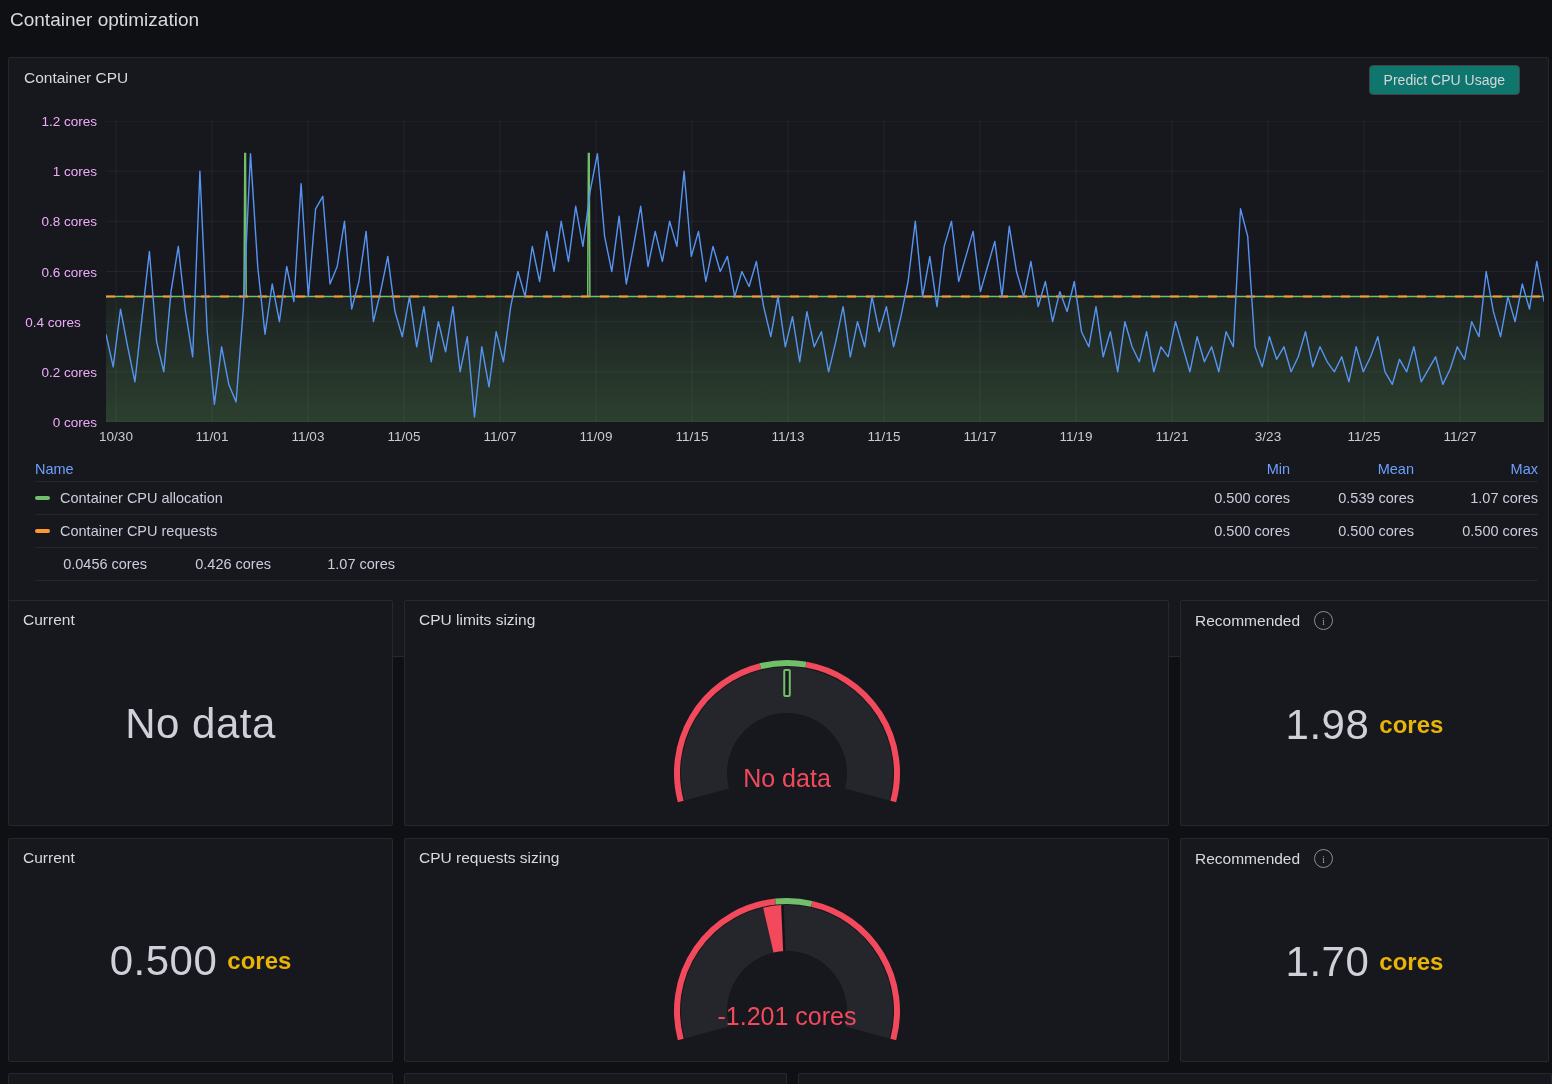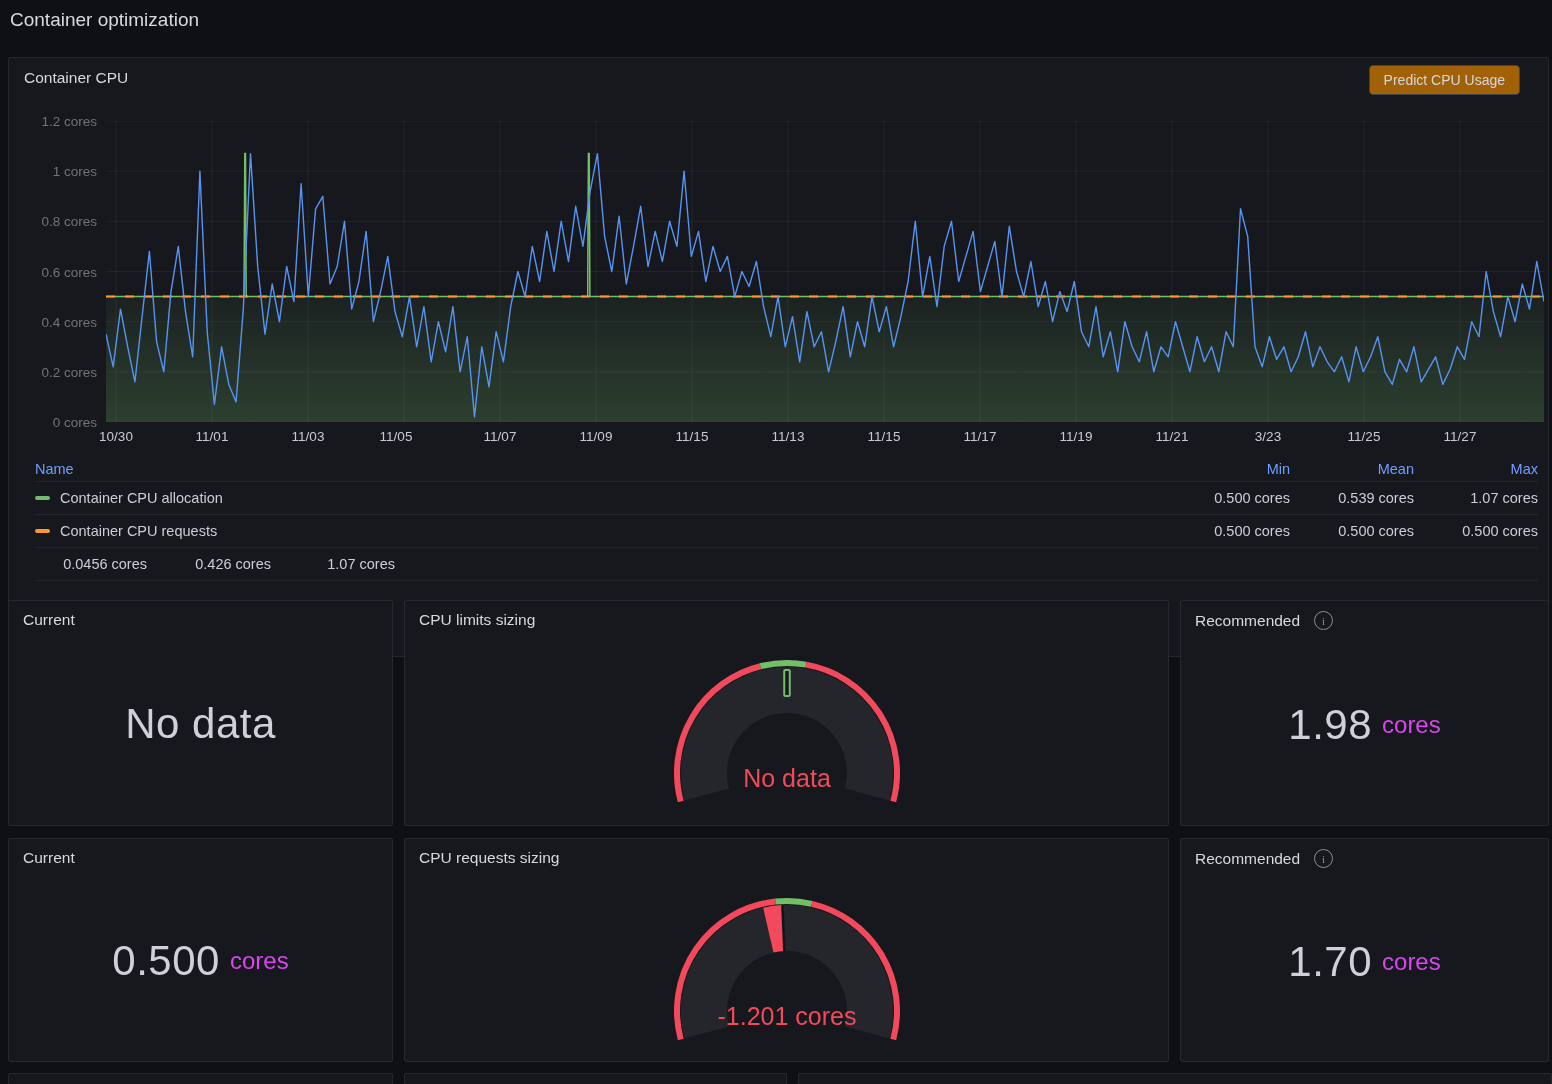--- a/index.html
+++ b/index.html
@@ -4,44 +4,44 @@
 <style>
   html,body{margin:0;padding:0;background:#0e1014;}
   body{width:1552px;height:1084px;overflow:hidden;position:relative;
        font-family:"Liberation Sans", sans-serif;color:#ccccdc;}
   .page-title{position:absolute;left:10px;top:9px;font-size:19px;font-weight:500;color:#d8d9df;}
   .panel{position:absolute;background:#16181d;border:1px solid #25282e;border-radius:2px;box-sizing:border-box;}
   .panel-title{font-size:15.5px;font-weight:500;color:#d8d9df;}
   .panel-head{display:flex;align-items:flex-end;padding:10px 12px 0 14px;}
   
   #chart-panel{left:8px;top:57px;width:1541px;height:600px;}
-  .btn{position:absolute;right:28px;top:7px;height:30px;padding:0 14px;background:#a16207;
+  .btn{position:absolute;right:28px;top:7px;height:30px;padding:0 14px;background:#0f766e;
        border:1px solid #404349;border-radius:4px;color:#d5d6dc;font-size:14px;font-weight:500;
        font-family:"Liberation Sans",sans-serif;cursor:pointer;}
-  .ytick{position:absolute;width:88px;text-align:right;font-size:13.5px;color:#737373;transform:translateY(-50%);}
+  .ytick{position:absolute;width:88px;text-align:right;font-size:13.5px;color:#f0abfc;transform:translateY(-50%);}
   .xtick{position:absolute;top:371px;transform:translateX(-50%);font-size:13.5px;color:#c9cad3;}
   #plot-wrap{position:absolute;left:97px;top:63px;width:1438px;height:301px;}
   
   #legend{position:absolute;left:26px;right:10px;top:399px;font-size:14.5px;}
   .lg-row{display:flex;align-items:center;height:32px;border-bottom:1px solid rgba(204,204,220,0.08);gap:12px;}
   .lg-head{height:24px;color:#6e9fff;font-weight:500;}
   .lg-name{flex:1;display:flex;align-items:center;gap:10px;}
   .lg-cell{width:112px;text-align:right;}
   .swatch{width:15px;height:4px;border-radius:2px;display:inline-block;}
   
   #cur-limits{left:8px;top:600px;width:385px;height:226px;}
   #gauge-limits{left:404px;top:600px;width:765px;height:226px;}
   #rec-limits{left:1180px;top:600px;width:369px;height:226px;}
   #cur-requests{left:8px;top:838px;width:385px;height:224px;}
   #gauge-requests{left:404px;top:838px;width:765px;height:224px;}
   #rec-requests{left:1180px;top:838px;width:369px;height:224px;}
   .stat-panel{display:flex;flex-direction:column;}
   .stat-value{flex:1;display:flex;align-items:center;justify-content:center;padding-bottom:6px;}
   .stat-num{font-size:42px;font-weight:500;color:#cfd0d9;letter-spacing:0.5px;}
-  .stat-unit{font-size:24px;font-weight:400;color:#d946ef;margin-left:10px;}
+  .stat-unit{font-size:24px;font-weight:700;color:#eab308;margin-left:10px;}
   .stat-unit:empty{display:none;}
   .info-icon{width:17px;height:17px;border:1.5px solid #8d8e95;border-radius:50%;margin-left:14px;
              display:inline-flex;align-items:center;justify-content:center;font-size:11px;color:#8d8e95;
              font-family:"Liberation Serif",serif;cursor:pointer;}
   .gauge-wrap{position:absolute;top:50px;left:50%;transform:translateX(-50%);}
   
   .partial{position:absolute;top:1073px;height:11px;background:#16181d;border:1px solid #25282e;
            border-bottom:none;border-radius:2px 2px 0 0;box-sizing:border-box;}
   #partial-1{left:8px;width:385px;}
   #partial-2{left:404px;width:383px;}
@@ -54,29 +54,29 @@
 
 <div class="panel" id="chart-panel">
   <div style="position:absolute;left:15px;top:11px;" class="panel-title">Container CPU</div>
   <button class="btn">Predict CPU Usage</button>
 
   <div id="yticks">
       <div class="ytick" style="top: 63px;">1.2 cores</div>
       <div class="ytick" style="top: 113.17px;">1 cores</div>
       <div class="ytick" style="top: 163.34px;">0.8 cores</div>
       <div class="ytick" style="top: 213.51px;">0.6 cores</div>
-      <div class="ytick" style="top: 263.68px;">0.4 cores</div>
+      <div class="ytick" style="top: 263.68px; text-align: center;">0.4 cores</div>
       <div class="ytick" style="top: 313.85px;">0.2 cores</div>
       <div class="ytick" style="top: 364.02px;">0 cores</div>
     </div>
   <div id="xticks">
       <div class="xtick" style="left: 107px;">10/30</div>
       <div class="xtick" style="left: 203px;">11/01</div>
       <div class="xtick" style="left: 299px;">11/03</div>
-      <div class="xtick" style="left: 387px;">11/05</div>
+      <div class="xtick" style="left: 395px;">11/05</div>
       <div class="xtick" style="left: 491px;">11/07</div>
       <div class="xtick" style="left: 587px;">11/09</div>
       <div class="xtick" style="left: 683px;">11/15</div>
       <div class="xtick" style="left: 779px;">11/13</div>
       <div class="xtick" style="left: 875px;">11/15</div>
       <div class="xtick" style="left: 971px;">11/17</div>
       <div class="xtick" style="left: 1067px;">11/19</div>
       <div class="xtick" style="left: 1163px;">11/21</div>
       <div class="xtick" style="left: 1259px;">3/23</div>
       <div class="xtick" style="left: 1355px;">11/25</div>

